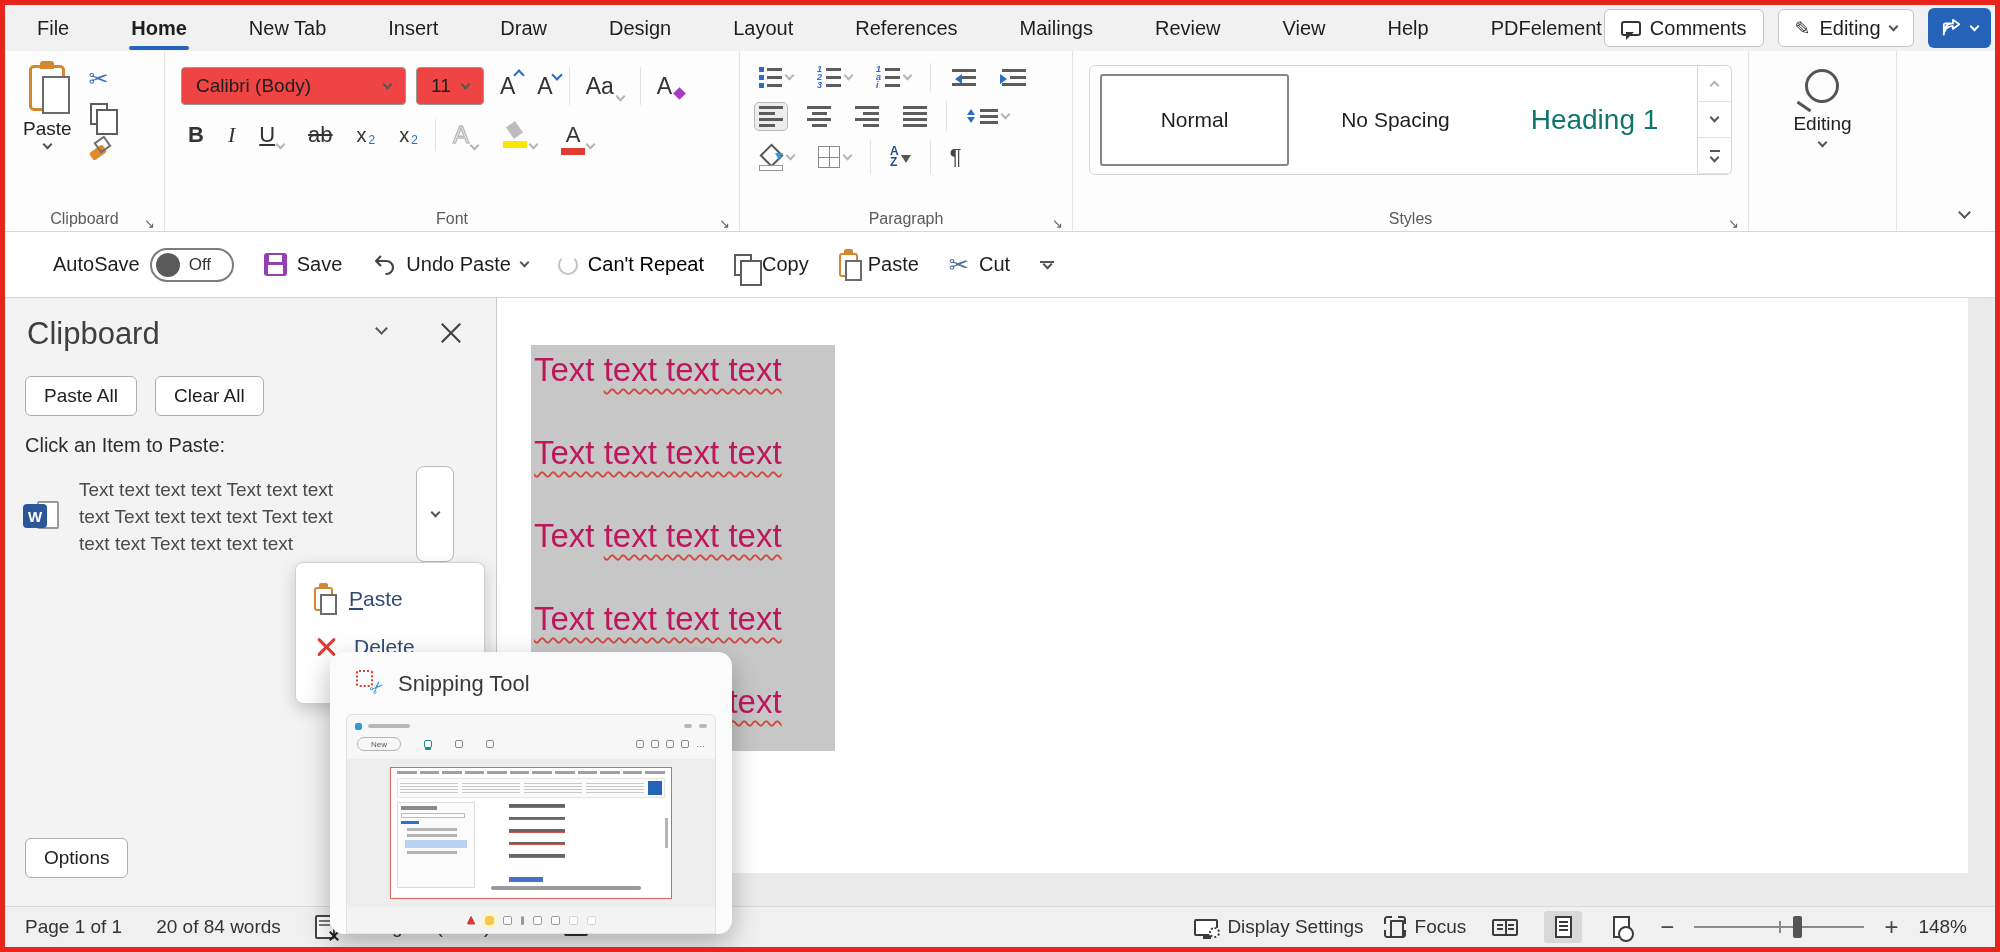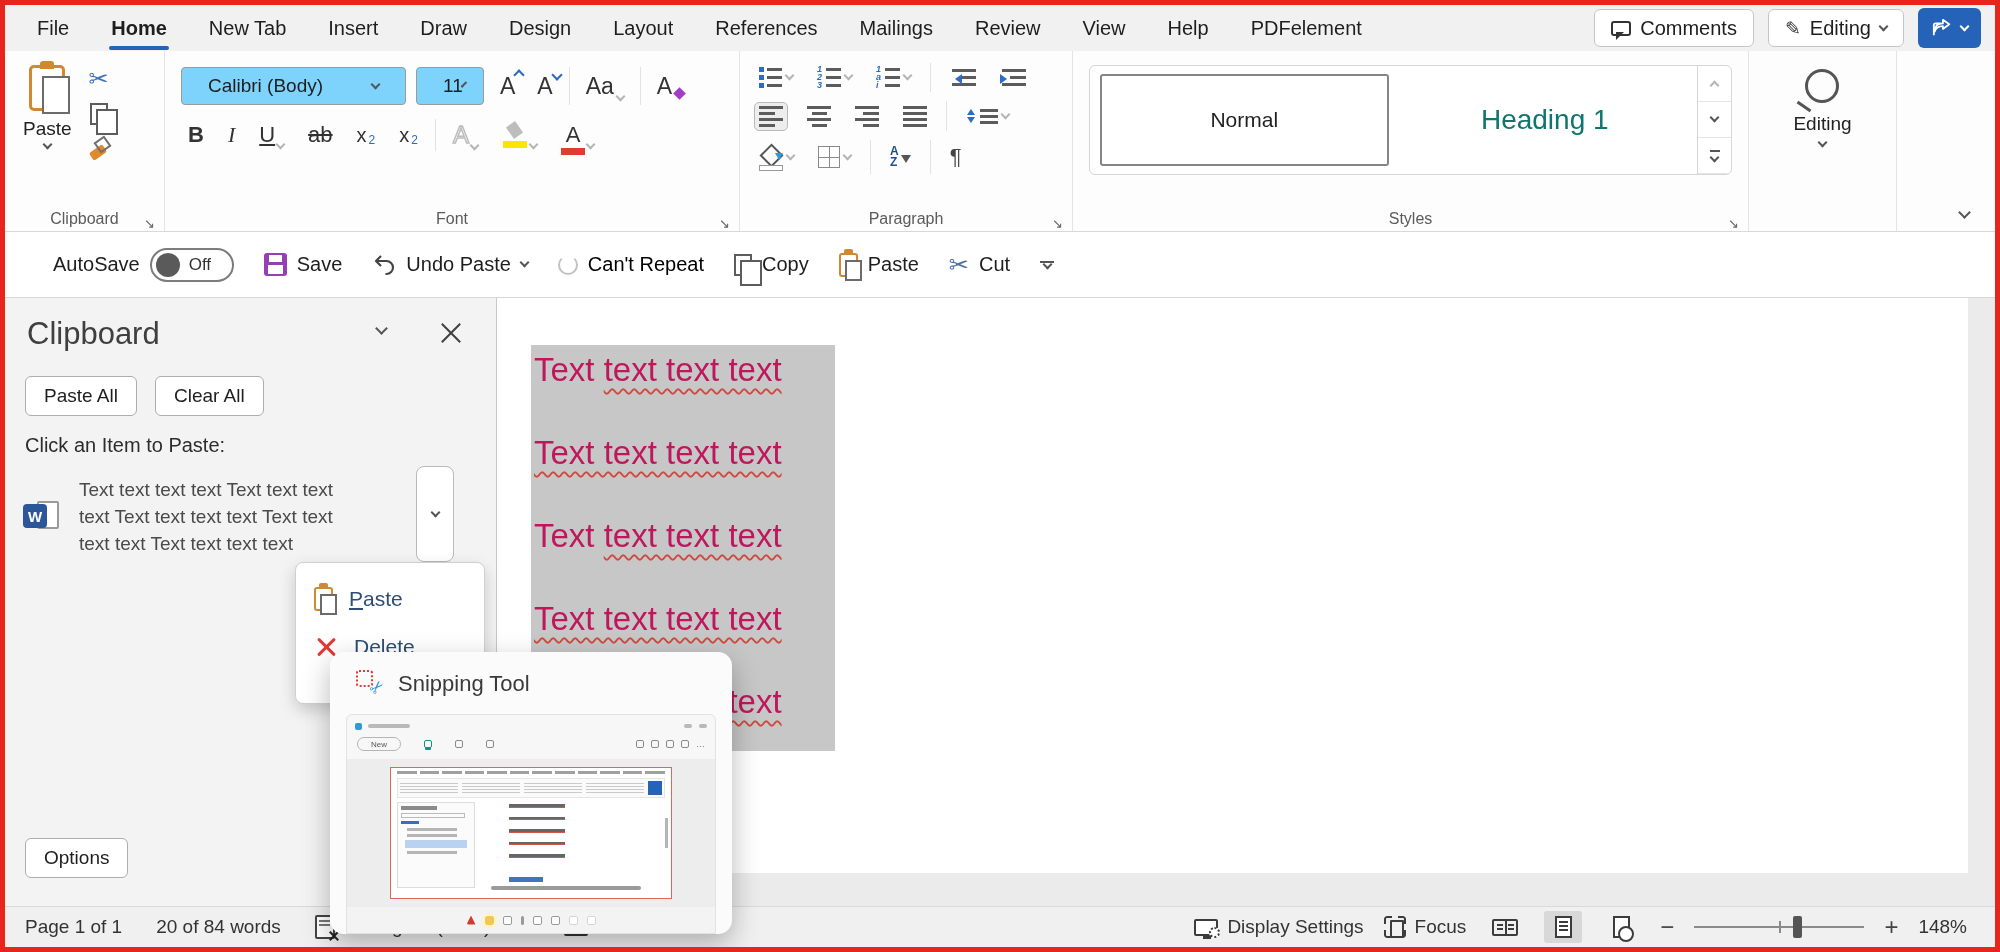--- a/index.html
+++ b/index.html
@@ -5,21 +5,21 @@
   *{margin:0;padding:0;box-sizing:border-box}
   body{font-family:"Liberation Sans",sans-serif;background:#888}
   .shot{position:relative;width:2000px;height:952px;background:#fff;border:5px solid #e8251d;overflow:hidden}
   .chev{display:inline-block;width:9px;height:9px;border-right:2px solid #555;border-bottom:2px solid #555;transform:rotate(45deg);margin-top:-4px}
   .chev.sm{width:7px;height:7px}
   .chev.gray{border-color:#b5b5b5}
   .vline{width:1px;background:#e2e2e2;align-self:stretch}
 
   
   .titlebar{position:absolute;top:0;left:0;right:0;height:46px;background:#f1f1f1;display:flex;align-items:center;justify-content:space-between;padding:0 14px 0 30px}
-  .menus{display:flex;align-items:flex-end;gap:38px}
+  .menus{display:flex;align-items:flex-end;gap:58px}
   .menu{font-size:20px;color:#1e1e1e;cursor:default;position:relative;padding:8px 2px;white-space:nowrap}
   .menu.active{font-weight:bold}
   .menu.active::after{content:"";position:absolute;left:0;right:0;bottom:-2px;height:4px;border-radius:3px;background:#2563b8}
   .tb-right{display:flex;align-items:center;gap:14px}
   .btn-pill{display:flex;align-items:center;gap:9px;background:#fff;border:1px solid #c6c6c6;border-radius:6px;height:38px;padding:0 16px;font-size:20px;color:#1e1e1e}
   .bubble-ic{width:20px;height:15px;border:2px solid #333;border-radius:3px;position:relative}
   .bubble-ic::after{content:"";position:absolute;left:3px;bottom:-6px;border:4px solid transparent;border-top-color:#333;border-left-color:#333;width:0;height:0}
   .pencil-g{font-size:19px;color:#333}
   .share-btn{display:flex;align-items:center;gap:8px;background:#2563b8;border-radius:6px;height:40px;padding:0 13px}
   .share-btn .chev{border-color:#fff;width:7px;height:7px}
@@ -39,21 +39,21 @@
   .clip-col{display:flex;flex-direction:column;gap:12px;align-items:center;padding-top:2px}
   .ic-cut{font-size:24px;color:#3f72bd;line-height:1}
   .ic-copy{width:18px;height:22px;border:2px solid #5c5c5c;background:#fff;position:relative}
   .ic-copy::after{content:"";position:absolute;left:4px;top:4px;width:18px;height:22px;border:2px solid #5c5c5c;background:#fff}
   .ic-brush{width:22px;height:22px;position:relative}
   .ic-brush::before{content:"";position:absolute;left:2px;top:11px;width:16px;height:9px;background:#e08a2e;border-radius:2px;transform:rotate(-35deg)}
   .ic-brush::after{content:"";position:absolute;right:1px;top:1px;width:9px;height:9px;border:2px solid #707070;transform:rotate(-35deg)}
   
   .g-font{width:575px;padding:16px 12px 30px 16px;display:flex;flex-direction:column;gap:14px}
   .f-row{display:flex;align-items:center;gap:10px}
-  .combo{display:flex;align-items:center;justify-content:space-between;border:1px solid #9a9a9a;border-radius:4px;background:#7dd3fc;height:38px;padding:0 26px;font-size:19px;color:#1e1e1e}
+  .combo{display:flex;align-items:center;justify-content:space-between;border:1px solid #9a9a9a;border-radius:4px;background:#ef4444;height:38px;padding:0 14px;font-size:19px;color:#1e1e1e}
   .combo.name{width:225px}.combo.size{width:68px}
   .fbtn{display:flex;align-items:flex-end;gap:3px;padding:2px 6px;font-size:23px;color:#333;position:relative}
   .mark-up,.mark-dn{position:absolute;top:0;right:-2px;width:8px;height:8px;border-left:2px solid #2b6cc4;border-top:2px solid #2b6cc4;transform:rotate(45deg)}
   .mark-dn{transform:rotate(225deg);border-color:#2b6cc4}
   .eraser{position:absolute;right:-6px;bottom:4px;width:9px;height:9px;background:#a63bc4;transform:rotate(45deg)}
   .fmt{font-size:22px;color:#333;padding:2px 7px;display:flex;align-items:flex-end;gap:2px}
   .fmt b{font-weight:bold}
   .fmt .it{font-style:italic;font-family:"Liberation Serif",serif}
   .fmt .un{text-decoration:underline}
   .fmt .st{text-decoration:line-through}
@@ -520,20 +520,23 @@
       <span class="launcher">↘</span>
     </section>
 
     <section class="grp g-sty">
       <div class="sty-gallery">
         <div class="sty-cards">
           <div class="sty-card sel">
               <span class="sty-normal">Normal</span>
             </div>
           <div class="sty-card">
+              <span class="sty-nospace">No Spacing</span>
+            </div>
+          <div class="sty-card">
               <span class="sty-h1">Heading 1</span>
             </div>
         </div>
         <div class="sty-scroll">
           <div>
               <span class="chev sm gray" style="transform:rotate(225deg);margin-top:4px"></span>
             </div>
           <div>
               <span class="chev sm"></span>
             </div>

